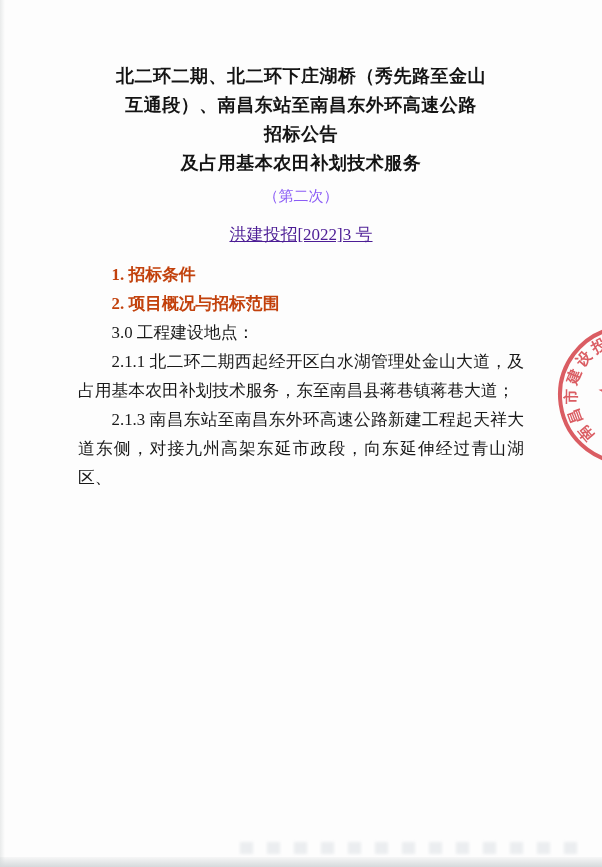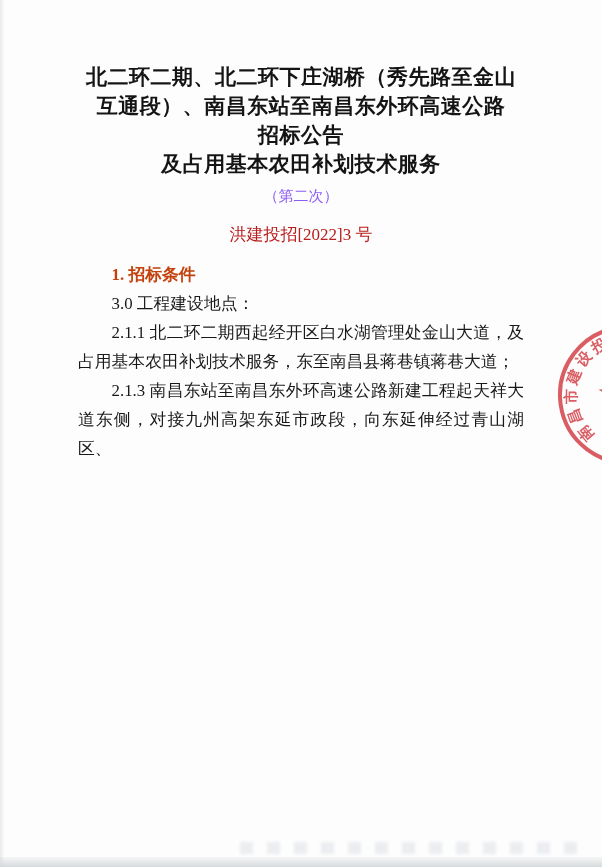--- a/index.html
+++ b/index.html
@@ -18,40 +18,41 @@
   .content {
     position: absolute;
     left: 78px; top: 62px;
     width: 446px;
     color: #1c1c1c;
   }
   .title {
     margin: 0;
     font-family: "Liberation Sans", sans-serif;
     font-weight: 700;
-    font-size: 21px;
+    font-size: 18px;
     line-height: 29px;
     text-align: center;
     color: #141414;
     letter-spacing: 0.5px;
   }
   .title .tline { display: block; }
   .subtitle {
     margin-top: 7px;
     font-size: 15px;
     line-height: 22px;
     text-align: center;
     color: #8b5cf6;
   }
   .docnum {
     margin-top: 16px;
     font-size: 17px;
     line-height: 24px;
     text-align: center;
-    color: #b91c1c;
+    color: #4c1d95;
+    text-decoration: underline;
   }
   .docbody {
     margin-top: 13px;
     font-size: 16.8px;
     line-height: 29px;
     text-align: justify;
     color: #191919;
   }
   .docbody p { margin: 0; text-indent: 2em; }
   .docbody p.heading { font-weight: 700; color: #c2410c; }
@@ -116,20 +117,21 @@
       <span class="tline">招标公告</span>
       <span class="tline">及占用基本农田补划技术服务</span>
     </h1>
 
     <div class="subtitle">（第二次）</div>
 
     <div class="docnum">洪建投招[2022]3 号</div>
 
     <div class="docbody">
       <p class="heading">1. 招标条件</p>
+      <p class="heading">2. 项目概况与招标范围</p>
       <p class="para">3.0 工程建设地点：</p>
       <p class="para">2.1.1 北二环二期西起经开区白水湖管理处金山大道，及占用基本农田补划技术服务，东至南昌县蒋巷镇蒋巷大道；</p>
       <p class="para">2.1.3 南昌东站至南昌东外环高速公路新建工程起天祥大道东侧，对接九州高架东延市政段，向东延伸经过青山湖区、</p>
     </div>
 
   </div>
 
   <div class="stamp">
     <svg width="160" height="160" viewBox="0 0 160 160">
       <circle class="seal-ring" cx="80" cy="80" r="68" fill="none" stroke-width="4"></circle>

